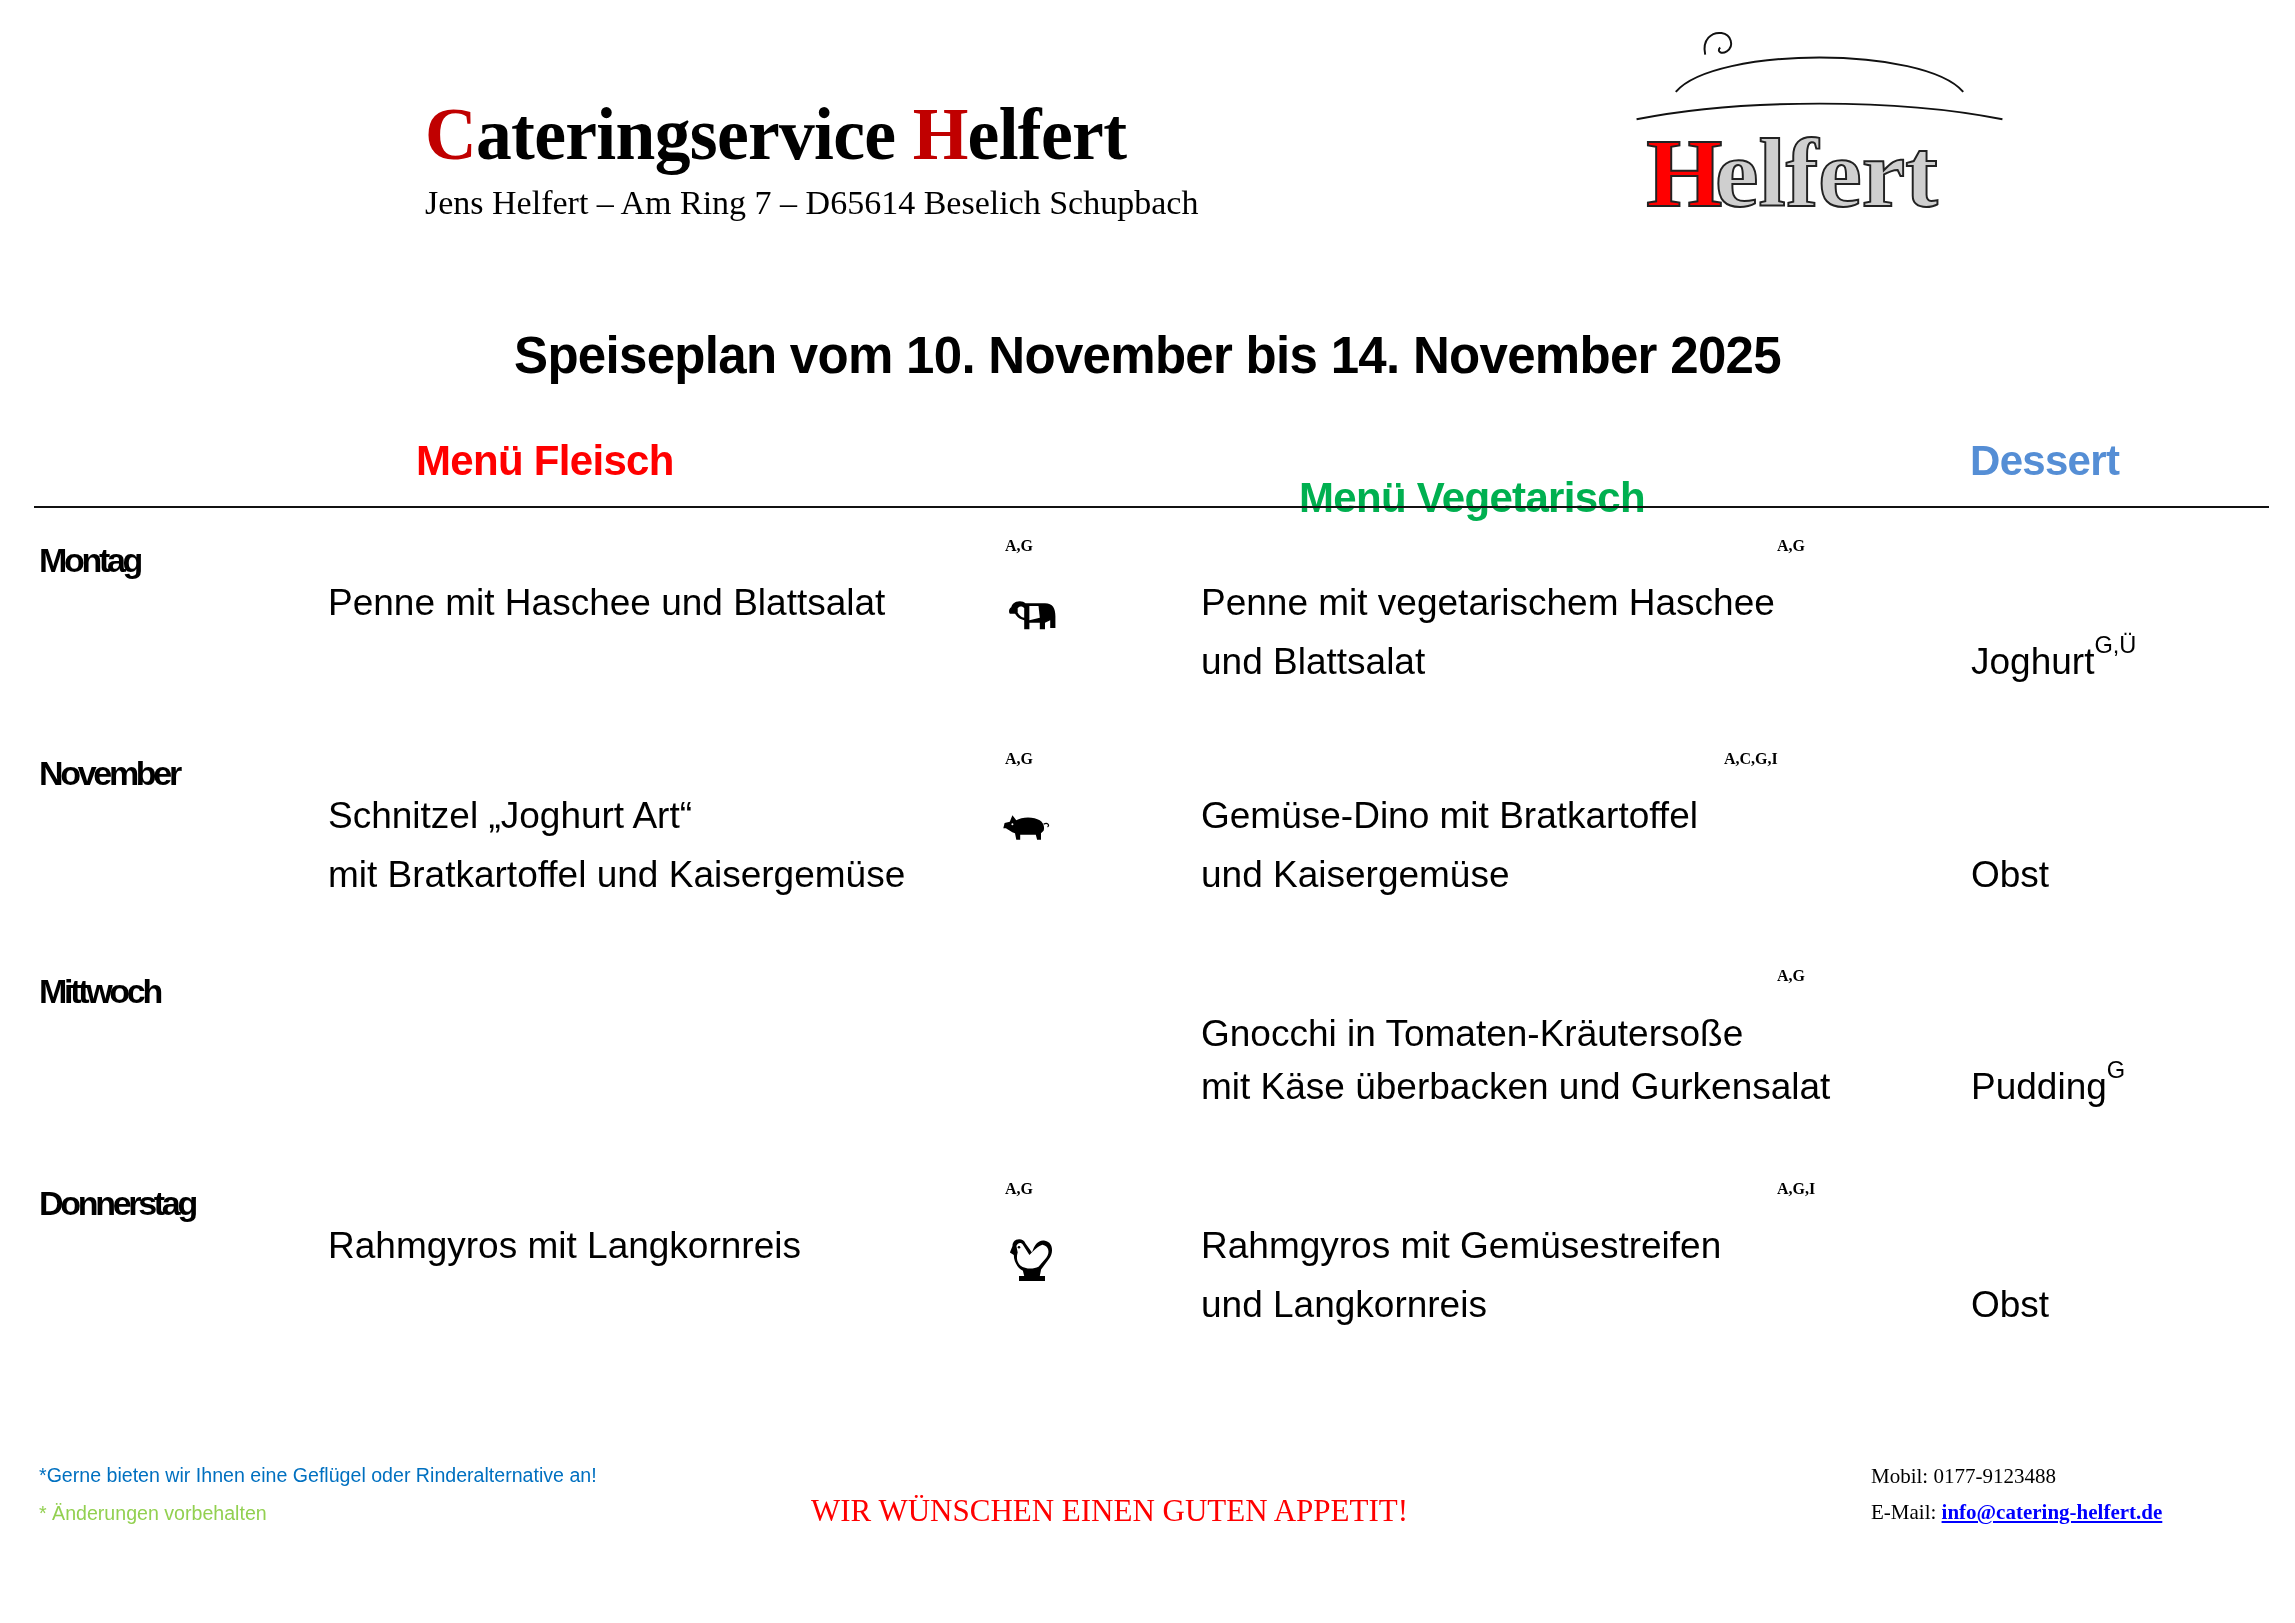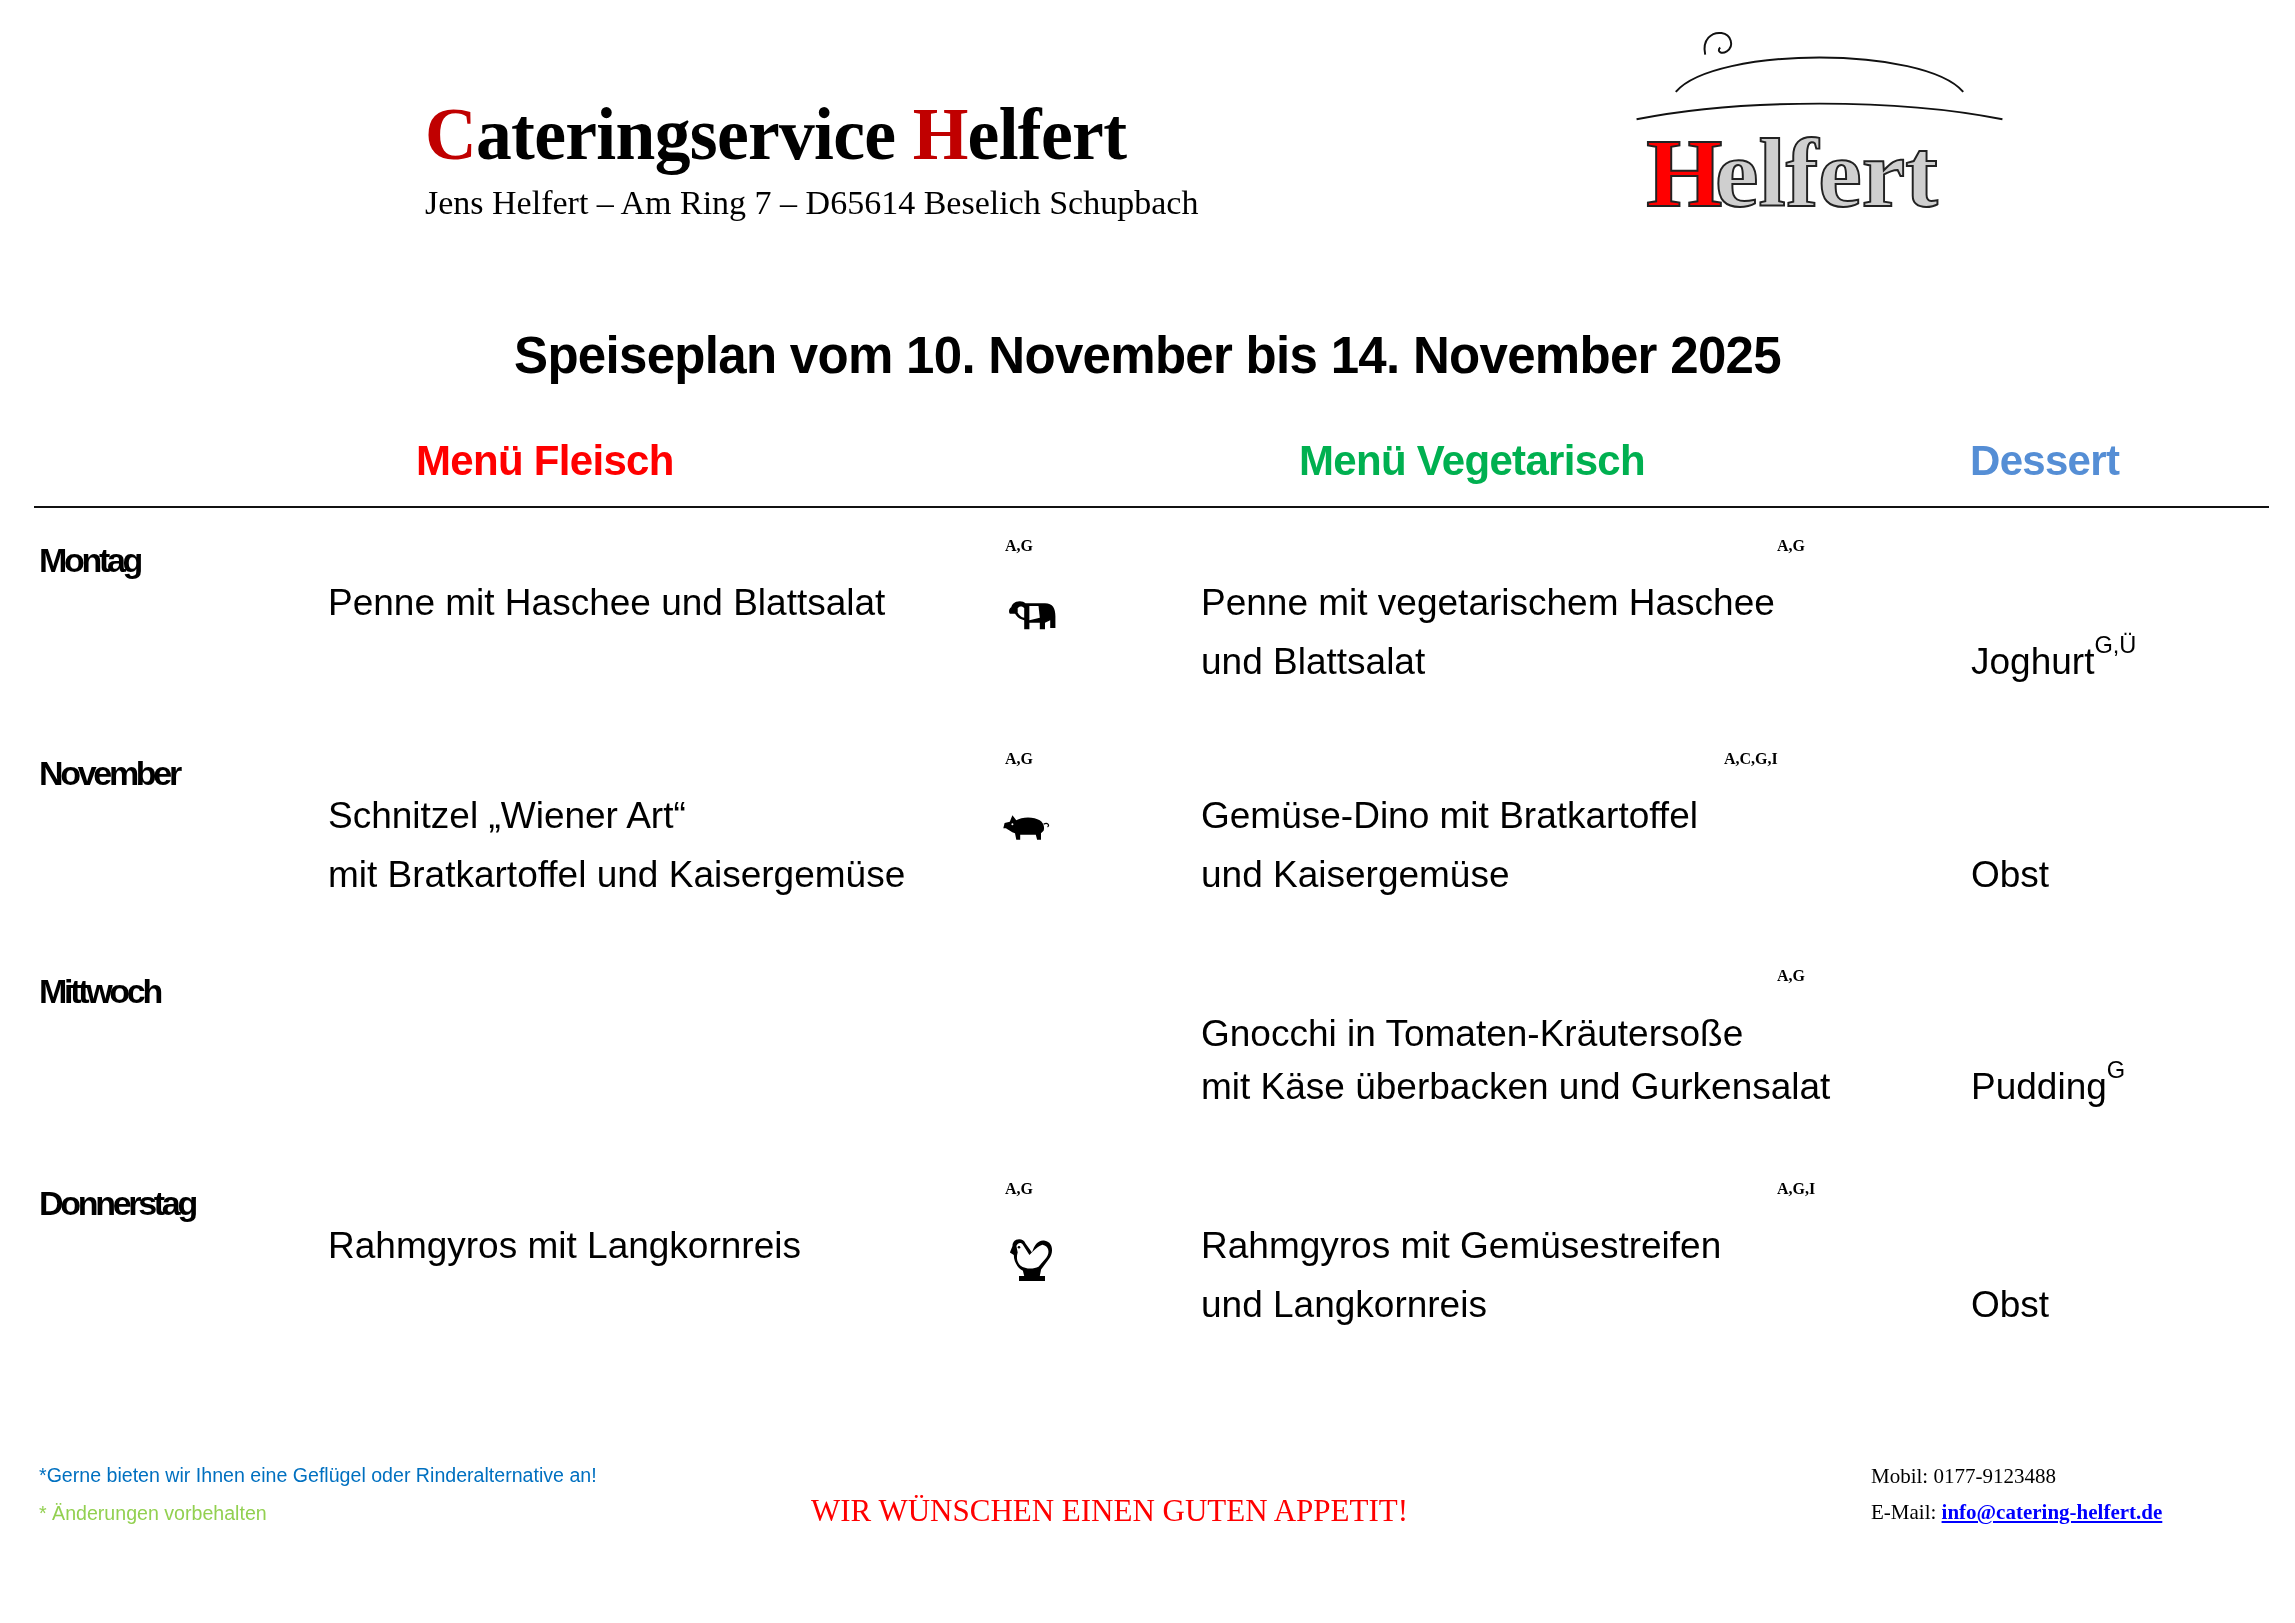--- a/index.html
+++ b/index.html
@@ -9,21 +9,21 @@
     .company-name { left: 425px; top: 98px; font-family: "Liberation Serif", serif; font-weight: bold; font-size: 73px; letter-spacing: -0.7px; white-space: nowrap; line-height: 1; transform: scaleX(0.98); transform-origin: left top; }
     .company-name .red { color: #c00000; }
     .company-address { left: 425px; top: 186px; font-family: "Liberation Serif", serif; font-size: 34px; white-space: nowrap; line-height: 1; }
 
     .logo { left: 1610px; top: 19.6px; width: 419px; height: 196px; }
 
     .page-title { left: 0; width: 2295px; top: 330px; text-align: center; font-family: "Liberation Sans", sans-serif; font-weight: bold; font-size: 51px; line-height: 1; letter-spacing: -0.7px; }
 
     .col-header { top: 440px; font-family: "Liberation Sans", sans-serif; font-weight: bold; font-size: 42px; line-height: 1; white-space: nowrap; letter-spacing: -0.7px; }
     .hdr-meat { left: 416px; }
-    .hdr-veg { left: 1299px; }
+    .hdr-veg { left: 1299px; margin-top: 37px; }
     .hdr-dessert { left: 1970px; }
 
     .divider { left: 34px; top: 506px; width: 2235px; height: 2px; background: #111; }
 
     .day { left: 39px; font-family: "Liberation Sans", sans-serif; font-weight: bold; font-size: 34px; letter-spacing: -3.3px; line-height: 1; white-space: nowrap; }
     .dish { font-family: Liberation Sans, sans-serif; font-size: 37px; line-height: 1; white-space: nowrap; margin-top: 41px; }
     .allergen { font-family: "Liberation Serif", serif; font-weight: bold; font-size: 16px; line-height: 1; white-space: nowrap; }
     .sup { font-size: 23.6px; vertical-align: top; position: relative; top: -9.2px; }
     .animal { width: 52px; height: 46px; }
 
@@ -71,21 +71,21 @@
     </svg>
   </div>
   <div class="abs dish" style="left:1201px;top:543px">Penne mit vegetarischem Haschee</div>
   <div class="abs allergen" style="left:1777px;top:538px">A,G</div>
   <div class="abs dish" style="left:1201px;top:602px">und Blattsalat</div>
   <div class="abs dish" style="left:1971px;top:602px"><span>Joghurt</span><span class="sup">G,Ü</span></div>
 </div>
 
 <div>
   <div class="abs day" style="top:756px">November</div>
-  <div class="abs dish" style="left:328px;top:756px">Schnitzel „Wiener Art“</div>
+  <div class="abs dish" style="left:328px;top:756px">Schnitzel „Joghurt Art“</div>
   <div class="abs dish" style="left:328px;top:815px">mit Bratkartoffel und Kaisergemüse</div>
   <div class="abs allergen" style="left:1005px;top:751px">A,G</div>
   <div class="abs animal" style="left:1002px;top:811px">
     <svg width="52" height="33" viewBox="0 0 80 50">
       <path d="M4,18 L12,16 L16,6 L22,14 C30,8 50,8 58,14 C64,18 66,24 64,30 L60,34 L60,44 L54,44 L52,36 L28,36 L28,44 L22,44 L20,34 C14,32 10,28 6,26 L2,26 Z" fill="#000"></path>
       <path d="M64,20 C70,16 74,22 70,24" fill="none" stroke="#000" stroke-width="2"></path>
       <circle cx="16" cy="20" r="1.5" fill="#fff"></circle>
     </svg>
   </div>
   <div class="abs dish" style="left:1201px;top:756px">Gemüse-Dino mit Bratkartoffel</div>

